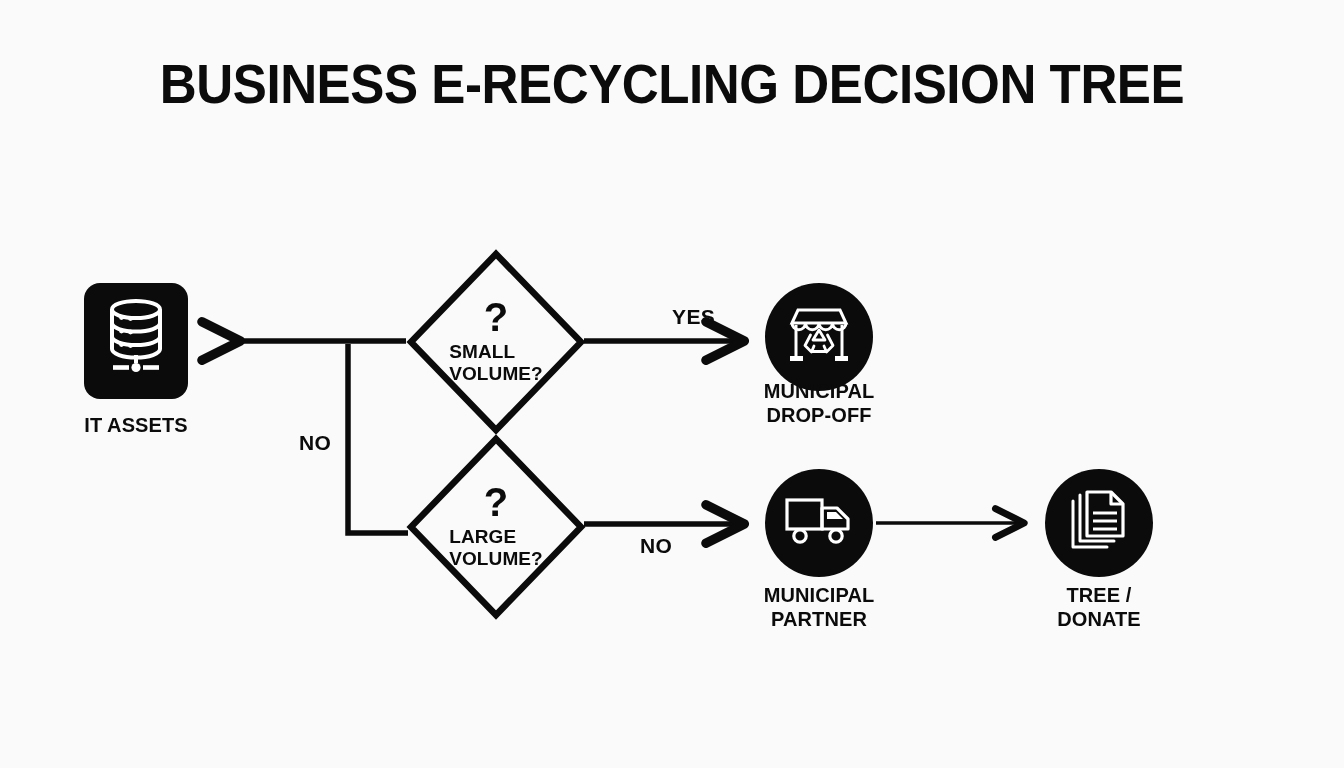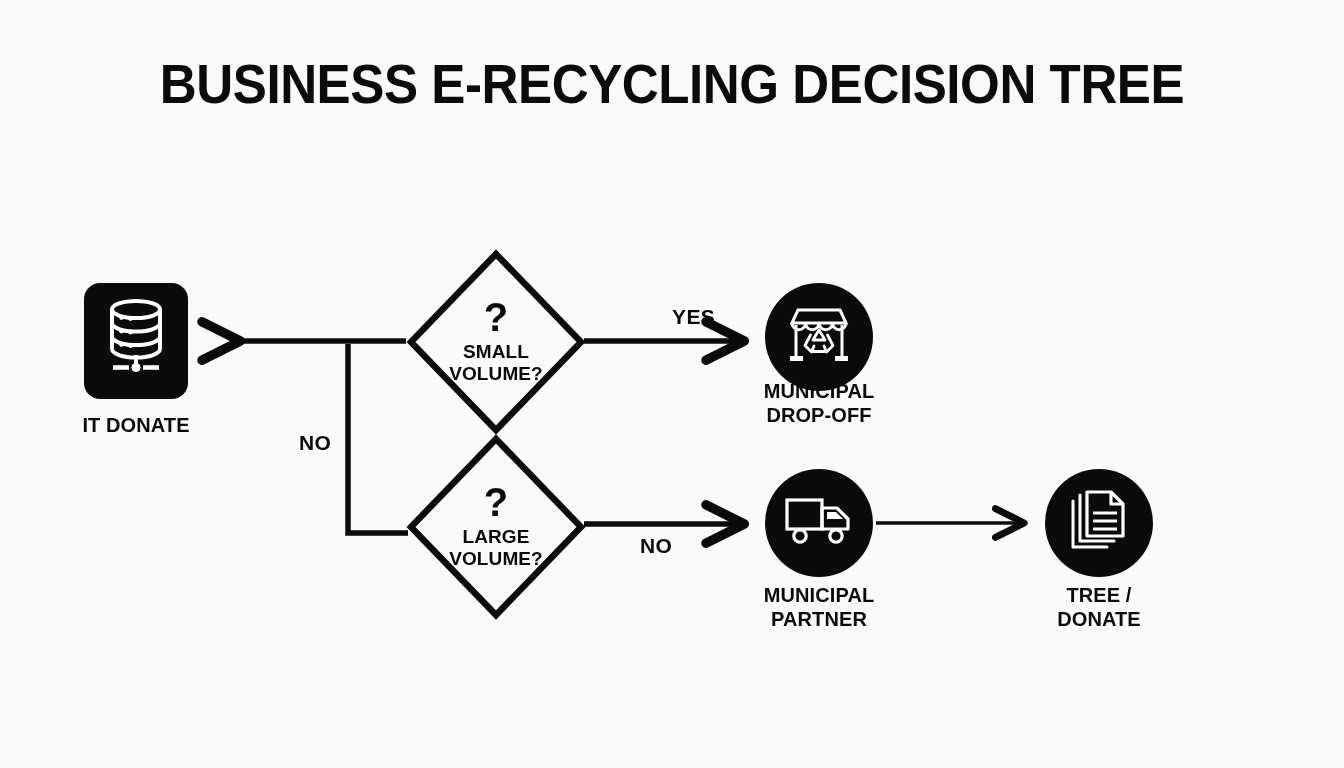--- a/index.html
+++ b/index.html
@@ -106,21 +106,21 @@
     font-size: 40px;
     font-weight: 700;
     line-height: 0.9;
     margin-bottom: 6px;
     color: #0b0b0b;
   }
   .diamond-label {
     font-size: 19px;
     font-weight: 700;
     line-height: 1.18;
-    text-align: center;
+    text-align: left;
     letter-spacing: 0.1px;
     color: #0b0b0b;
     white-space: pre-line;
   }
   
   .edge-label {
     position: absolute;
     font-size: 21px;
     font-weight: 700;
     letter-spacing: 0.4px;
@@ -194,21 +194,21 @@
           <circle cx="20.5" cy="47.5" r="2.4" fill="#ffffff"></circle>
           <circle cx="29.5" cy="48.5" r="2.4" fill="#ffffff"></circle>
 
           <line x1="35" y1="58" x2="35" y2="66" stroke="#ffffff" stroke-width="4"></line>
           <circle cx="35" cy="70.5" r="4.6" fill="#ffffff"></circle>
           <line x1="12" y1="70.5" x2="28" y2="70.5" stroke="#ffffff" stroke-width="4.6" stroke-linecap="butt"></line>
           <line x1="42" y1="70.5" x2="58" y2="70.5" stroke="#ffffff" stroke-width="4.6" stroke-linecap="butt"></line>
         </svg>
       </span>
     </div>
-    <div class="caption" style="left:46px; top:414px; width:180px;">IT DONATE</div>
+    <div class="caption" style="left:46px; top:414px; width:180px;">IT ASSETS</div>
   </div>
 
   <div class="diamond-wrap" style="left:406px; top:249px; width:180px; height:186px;">
     <svg class="diamond-shape" width="180" height="186" viewBox="0 0 180 186">
       <polygon points="90,5 175,93 90,181 5,93" fill="#fafafa" stroke="#0b0b0b" stroke-width="6.5" stroke-linejoin="miter"></polygon>
     </svg>
     <div class="diamond-content">
       <div class="qmark">?</div>
       <div class="diamond-label">SMALL
 VOLUME?</div>

